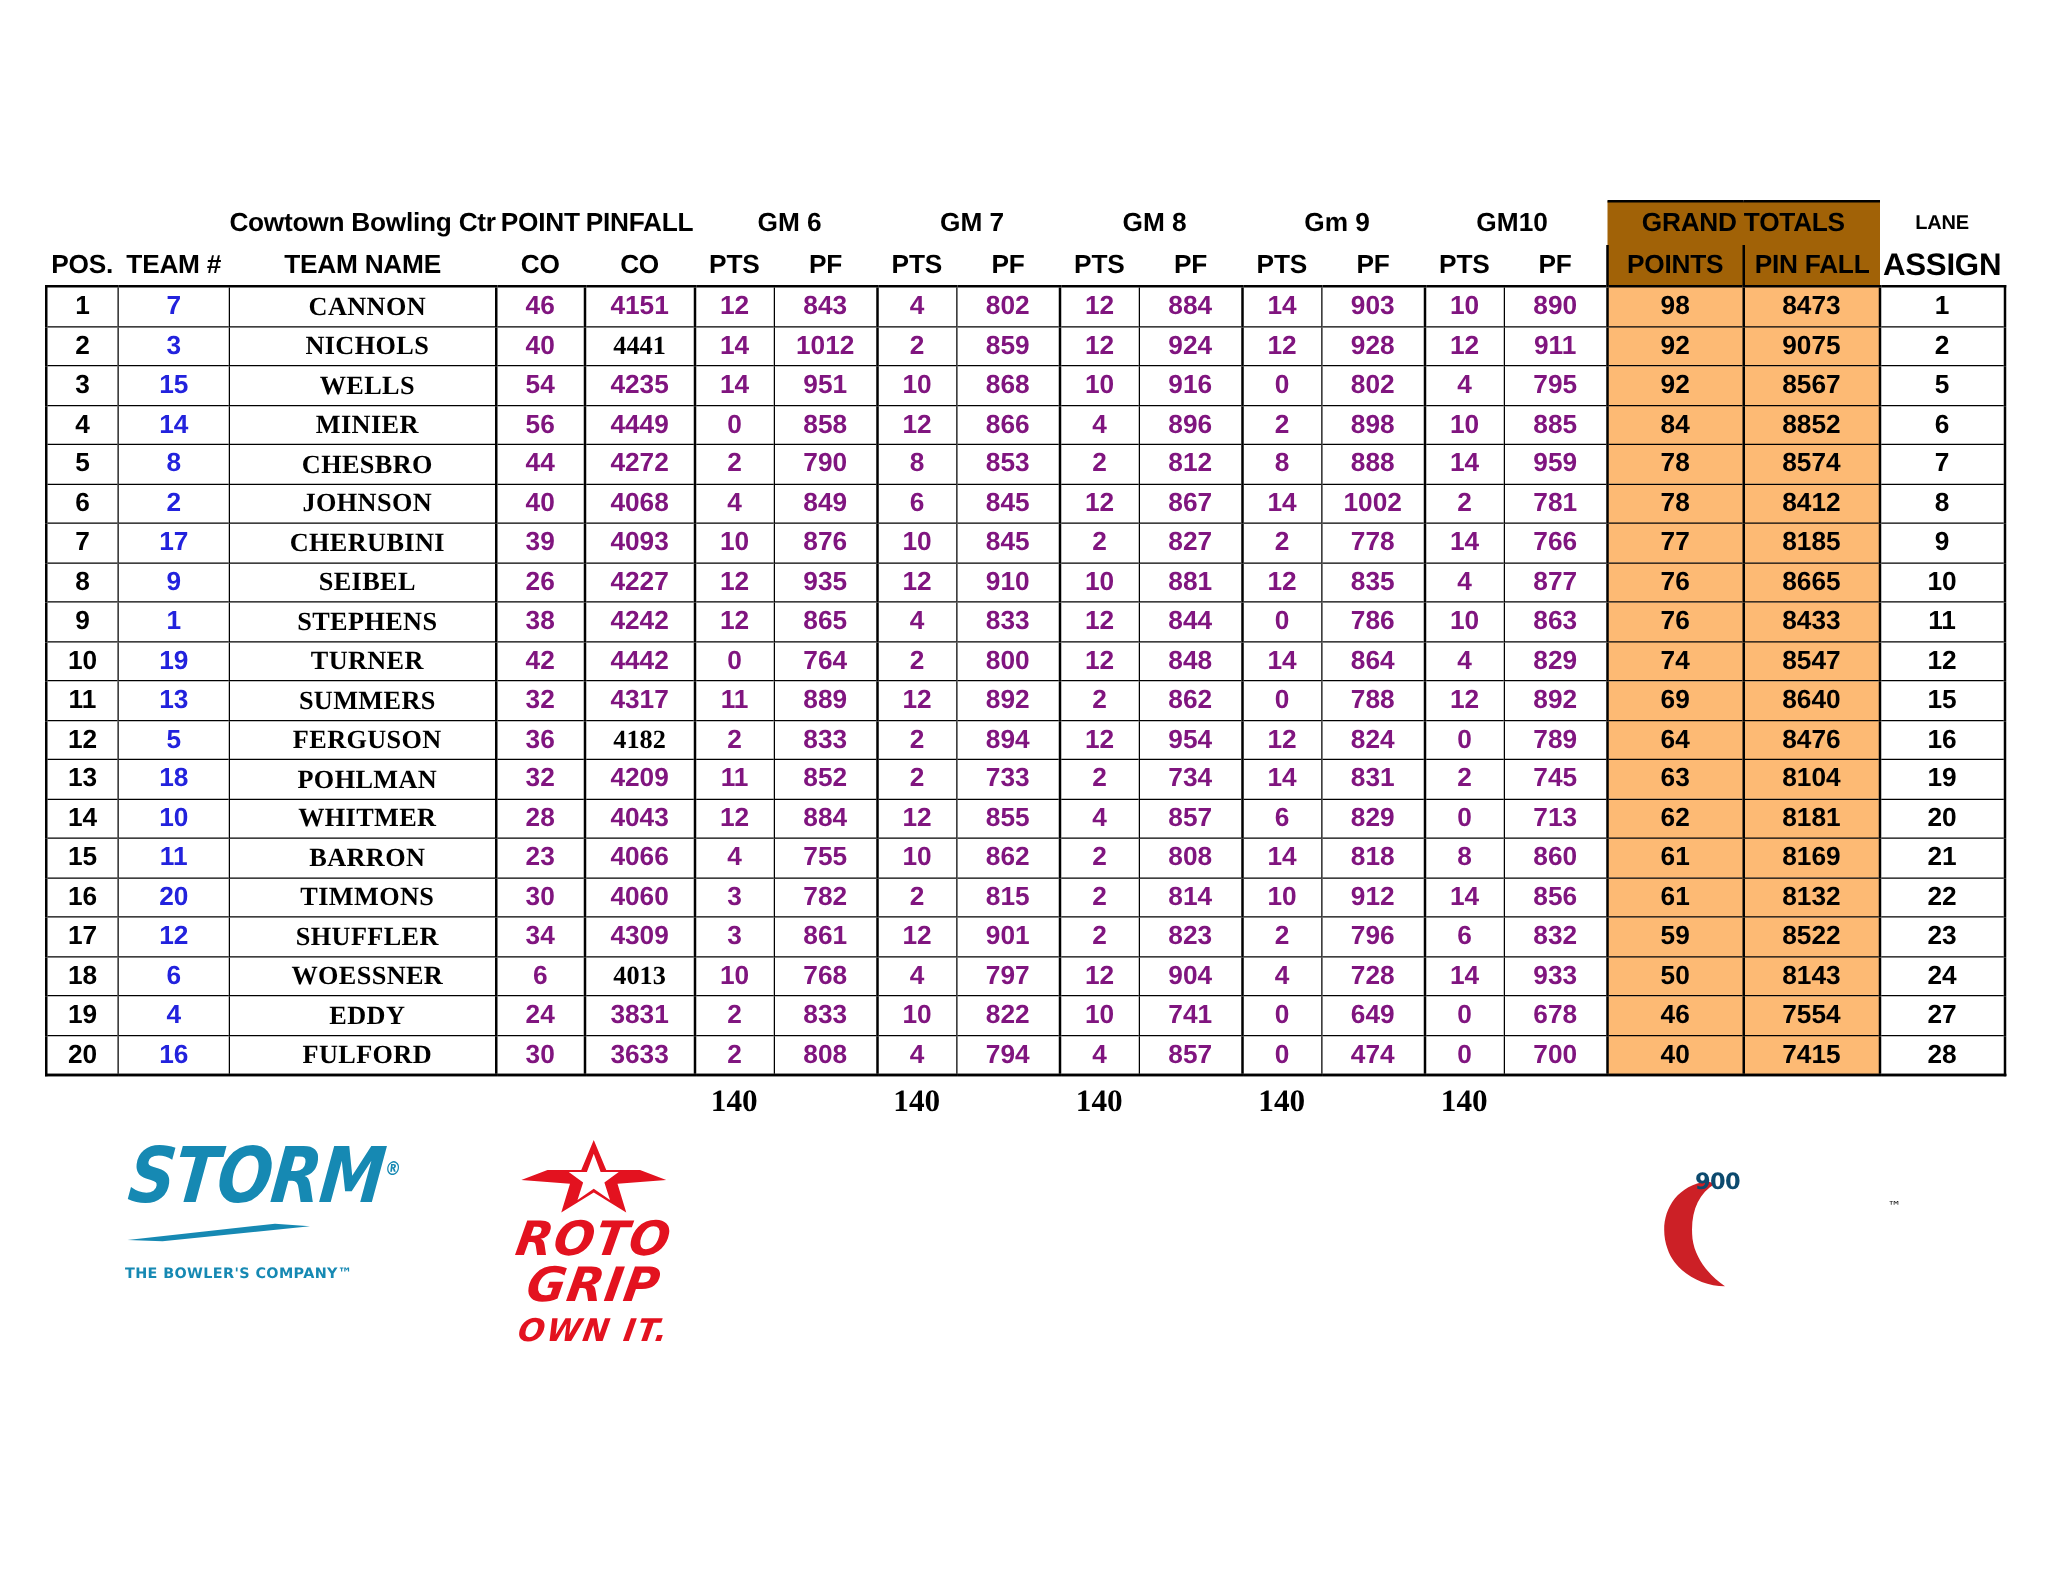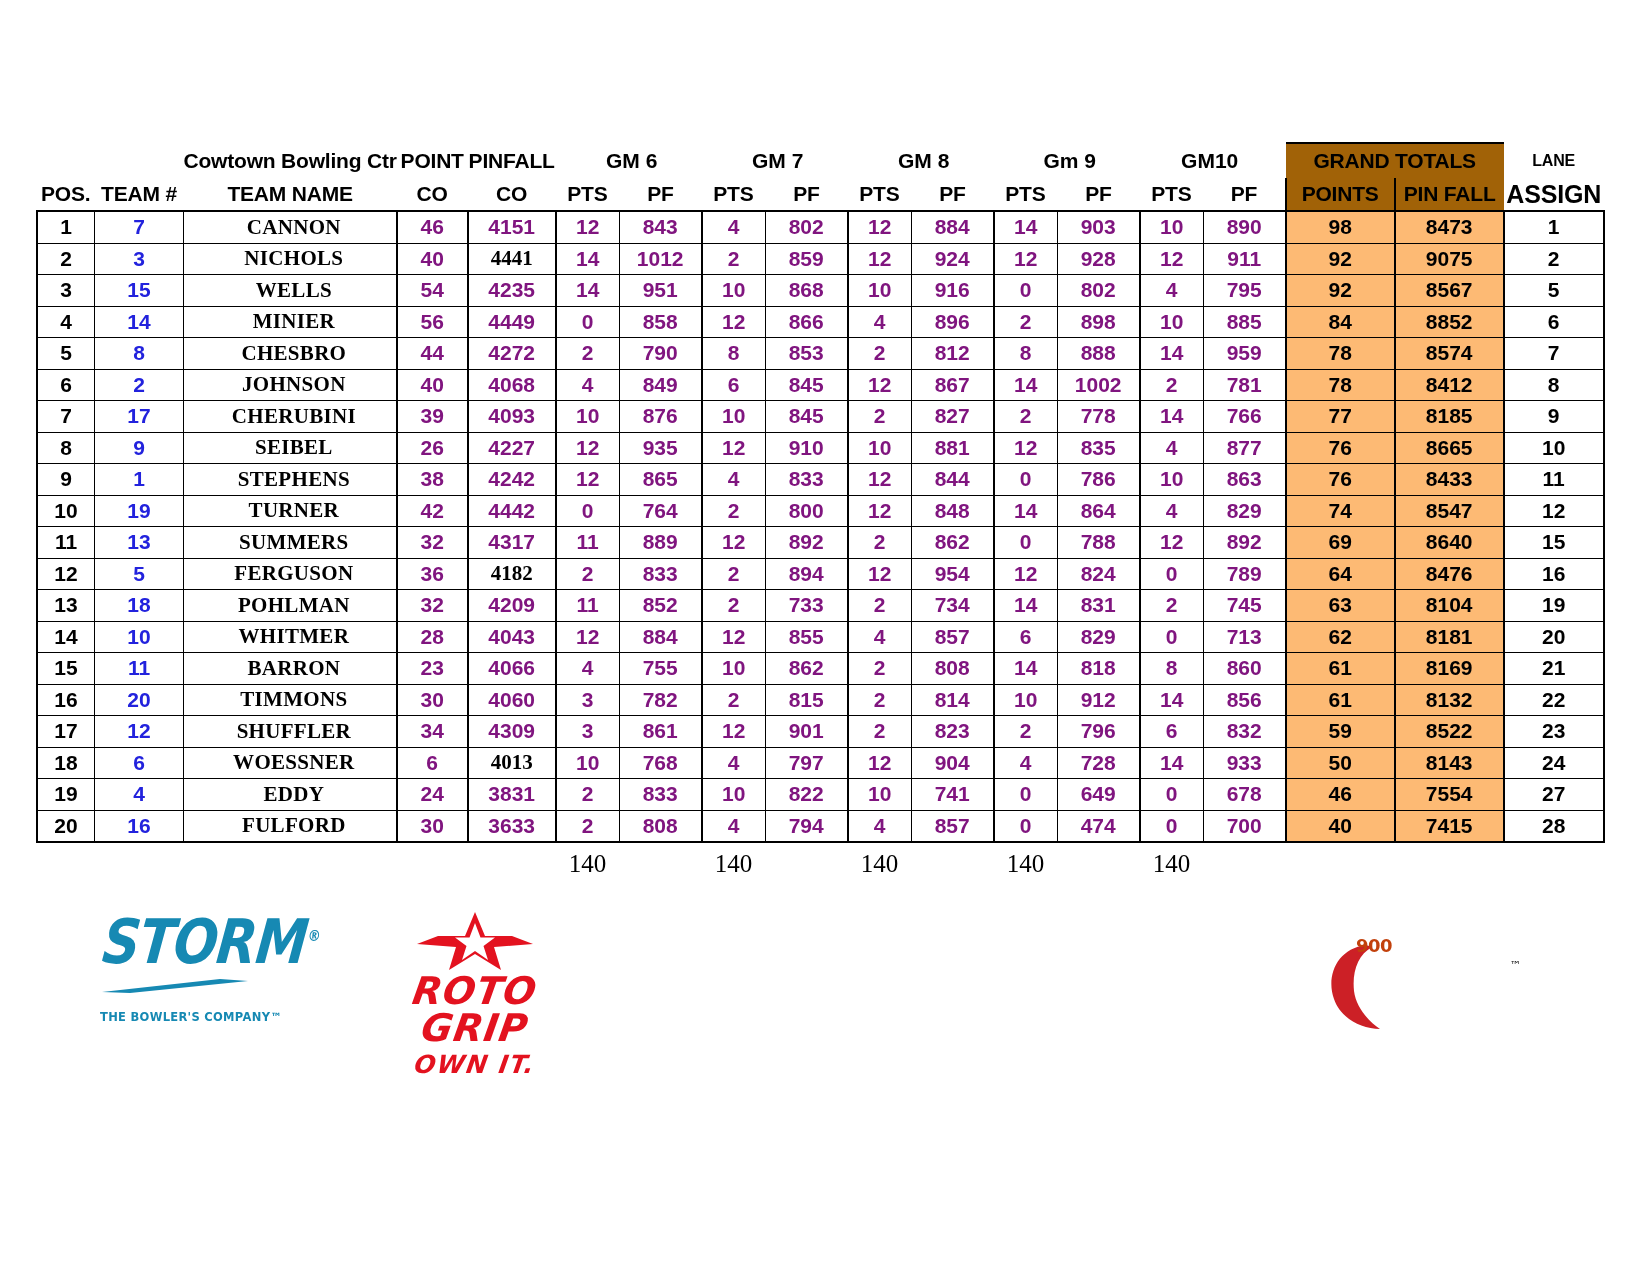--- a/index.html
+++ b/index.html
@@ -19,21 +19,21 @@
     position: absolute;
     left: 0; top: 0;
     width: 1650px;
     height: 1275px;
   }
 
   
   table.standings {
     position: absolute;
     left: 36px;
-    top: 142px;
+    top: 160px;
     border-collapse: collapse;
     table-layout: fixed;
   }
   table.standings td, table.standings th {
     padding: 0;
     margin: 0;
     vertical-align: middle;
     text-align: center;
     font-weight: bold;
     white-space: nowrap;
@@ -93,21 +93,21 @@
   .bl-thin { border-left: 1.6px solid #000; }
   .bt-thin { border-top: 1.6px solid #000; }
 
   .noborder { border: none; }
 
   
   tr.totals-row td {
     height: 42px;
     border: none;
     font-family: "Liberation Serif", serif;
-    font-weight: normal;
+    font-weight: bold;
     font-size: 25px;
     color: #000;
   }
   .total-teal { color: #137a67; }
 
   
   .logos { position: absolute; left: 0; top: 905px; width: 1650px; height: 170px; }
 
   .logo-storm {
     position: absolute;
@@ -175,21 +175,21 @@
     position: absolute;
     left: 1320px; top: 28px;
     width: 210px; height: 110px;
   }
   .global-900 {
     position: absolute;
     left: 36px; top: 2px;
     font-family: "DejaVu Sans", sans-serif;
     font-weight: bold;
     font-size: 18px;
-    color: #c2410c;
+    color: #0c4a6e;
     letter-spacing: -0.5px;
   }
   .global-word {
     position: absolute;
     left: 28px; top: 20px;
     font-family: "DejaVu Sans", sans-serif;
     font-weight: bold;
     font-style: italic;
     font-size: 46px;
     color: #111111;

